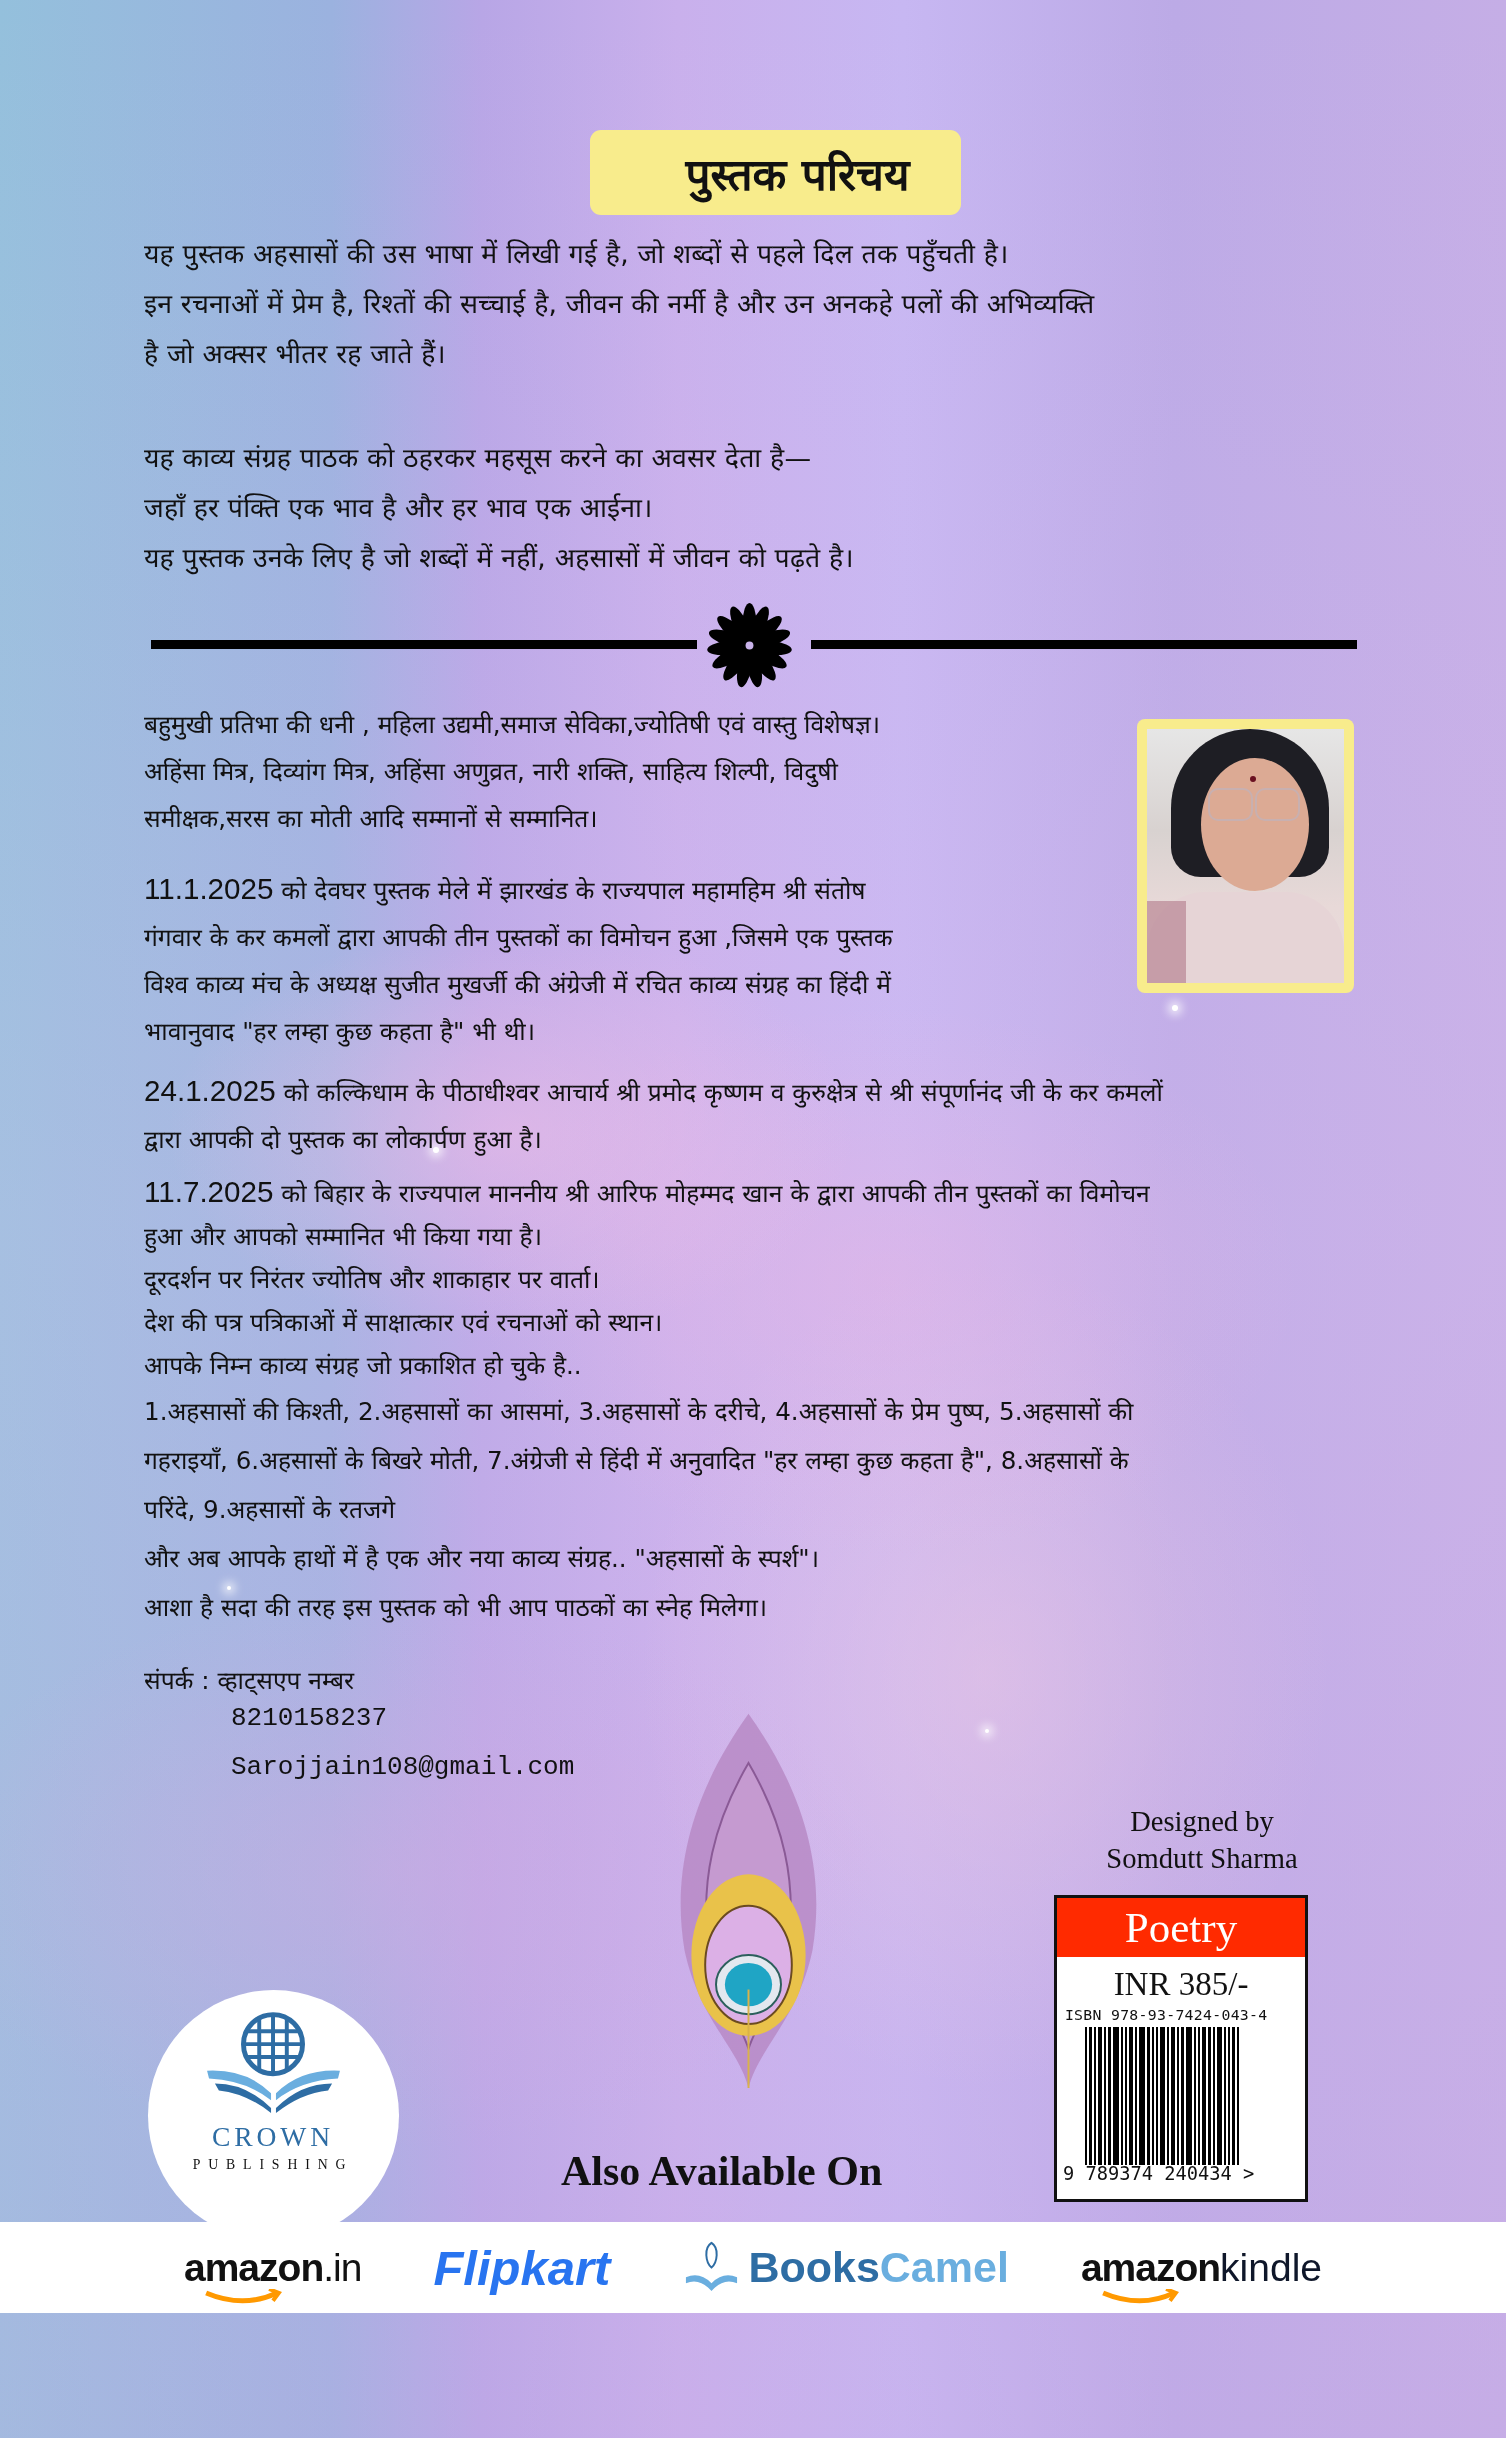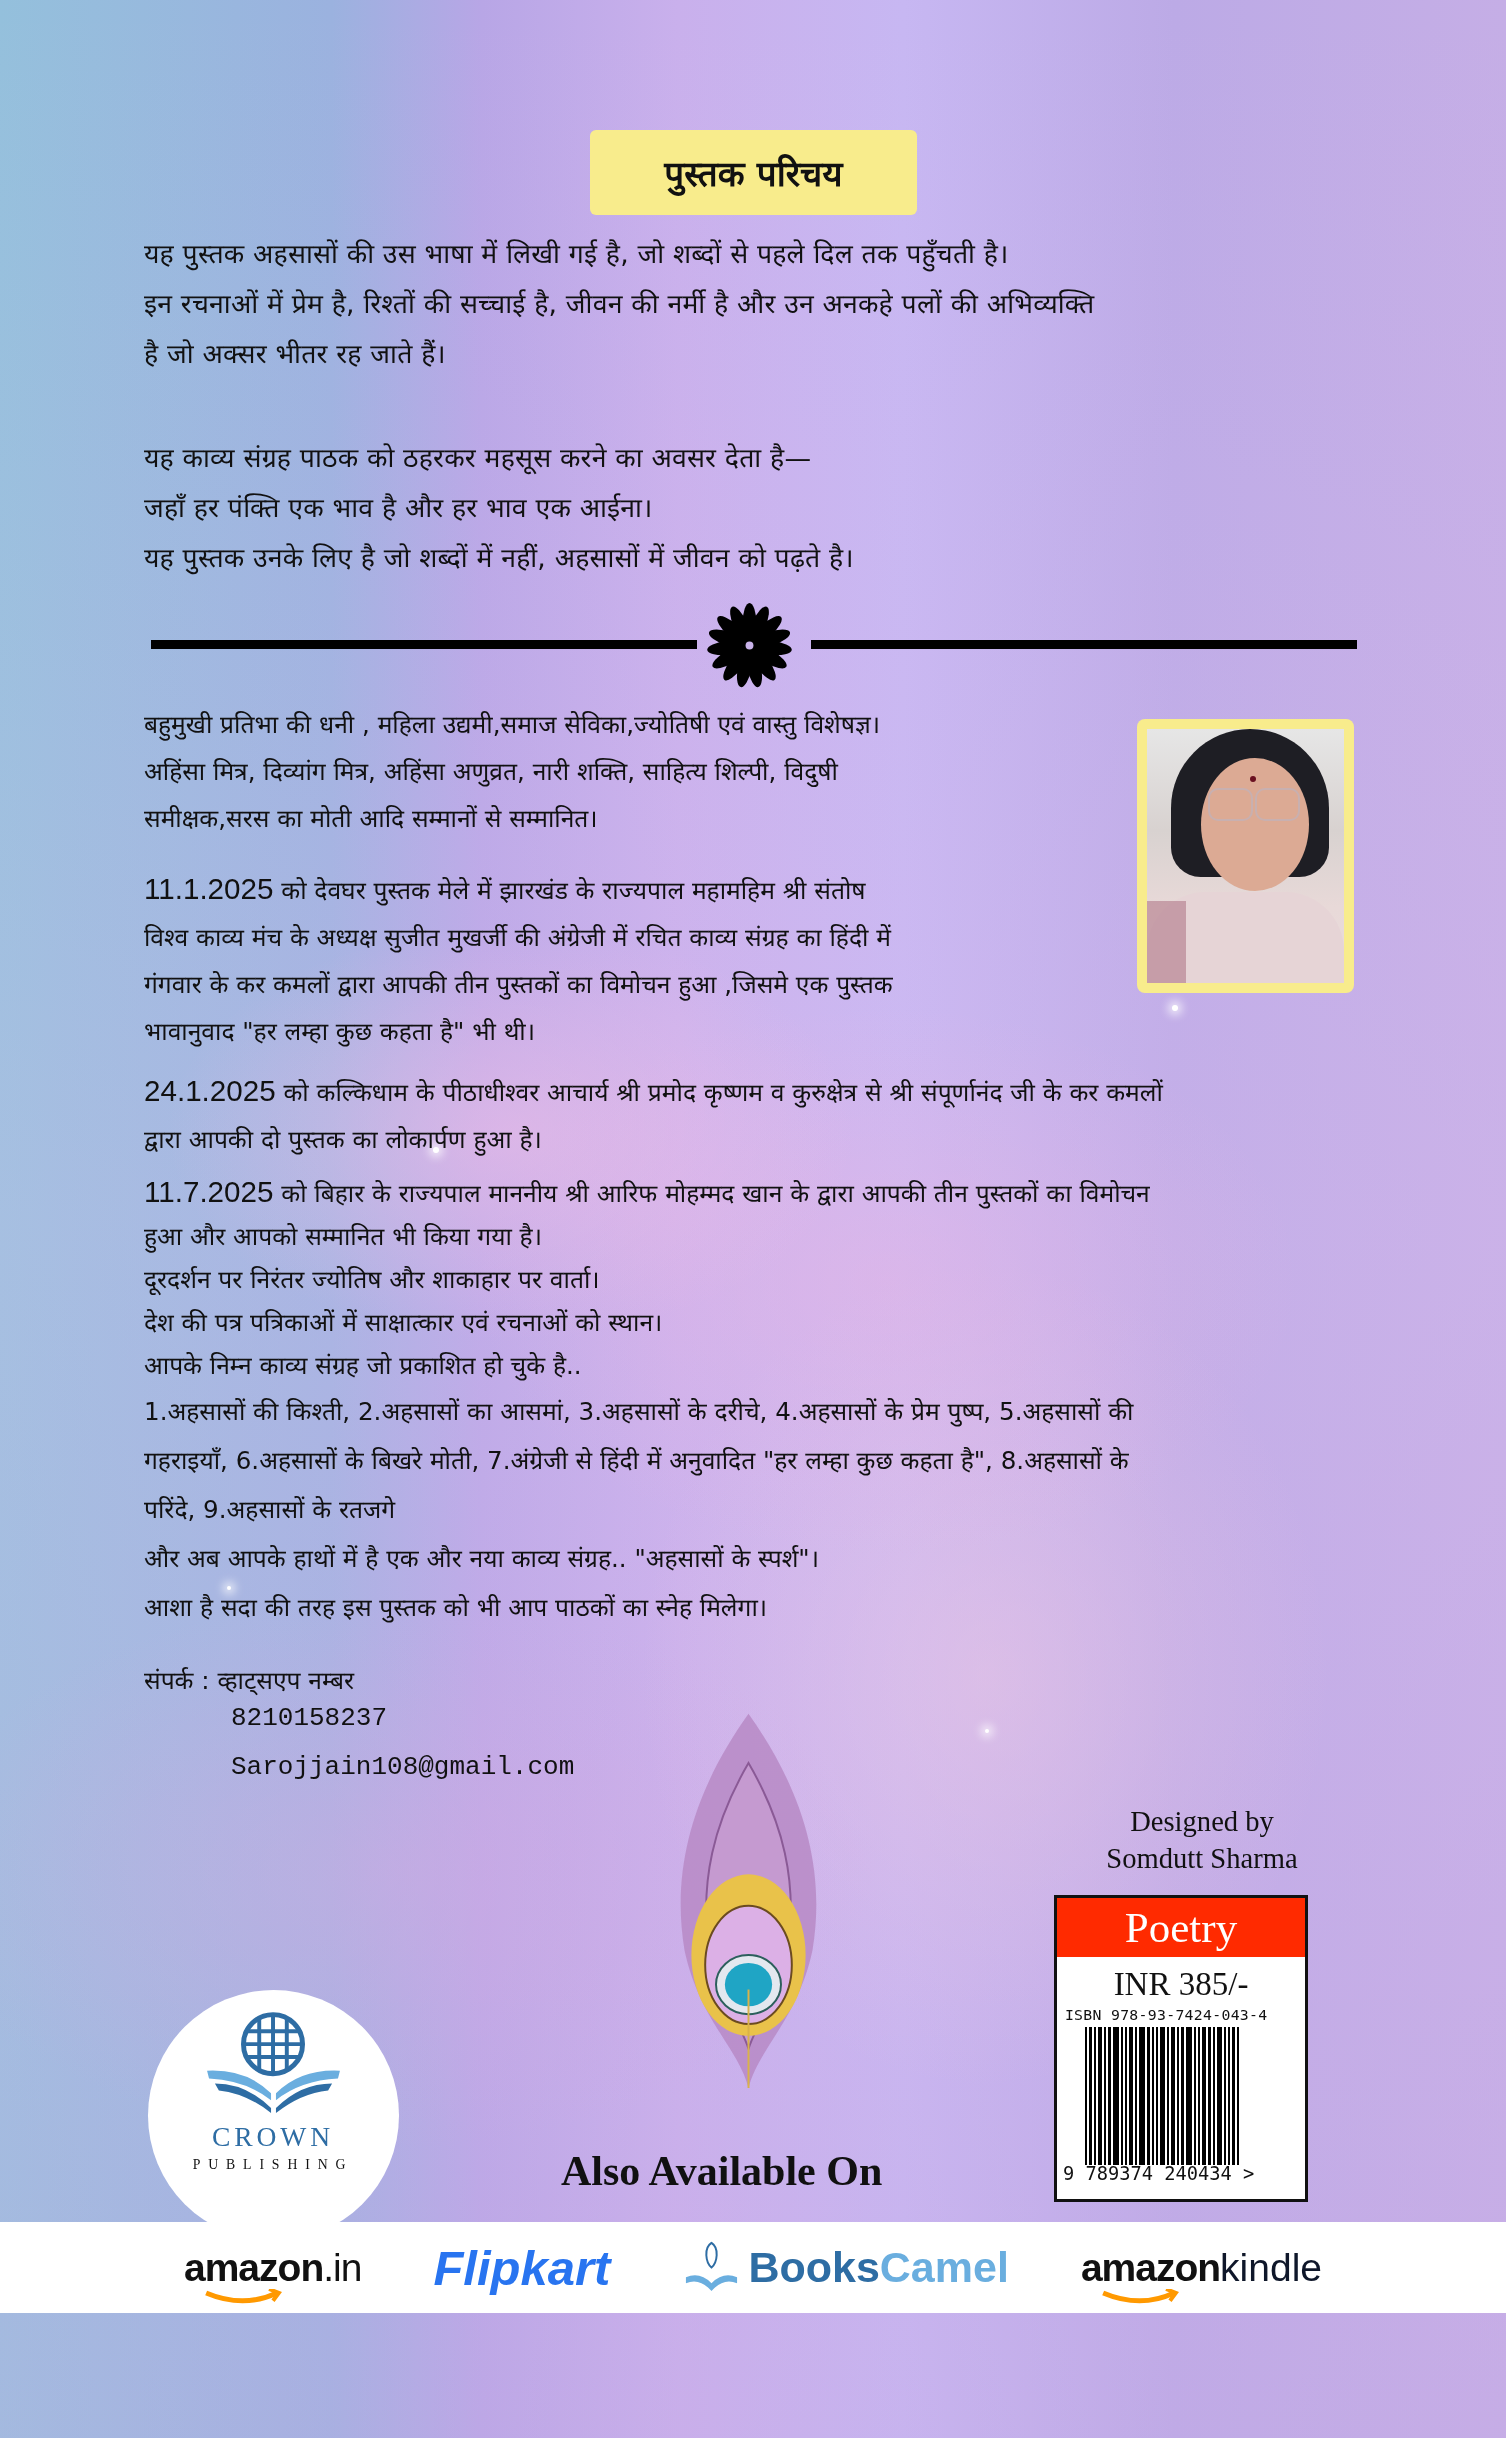--- a/index.html
+++ b/index.html
@@ -8,22 +8,22 @@
     background:linear-gradient(90deg,#94c0dc 0%,#9bb2df 22%,#b8a6e6 32%,#c9b0ec 45%,#c7b7f2 60%,#bcaae6 78%,#c5aee6 100%);}
   .bgwash{position:absolute;inset:0;
     background:
       radial-gradient(ellipse 493px 296px at 512px 1133px, rgba(240,190,230,0.55), transparent 70%),
       radial-gradient(ellipse 591px 394px at 887px 1281px, rgba(235,180,225,0.45), transparent 70%),
       radial-gradient(ellipse 493px 591px at 985px 1675px, rgba(238,200,225,0.5), transparent 70%),
       radial-gradient(ellipse 690px 394px at 394px 1872px, rgba(210,170,225,0.45), transparent 70%),
       linear-gradient(180deg, rgba(255,255,255,0) 0%, rgba(220,190,240,0.25) 50%, rgba(200,170,230,0.3) 100%);}
   .star{position:absolute;width:5.9px;height:5.9px;border-radius:50%;background:#fff;box-shadow:0 0 9.9px 3.9px rgba(255,255,255,0.8);}
   .abs{position:absolute;}
-  .title-box{left:590px;top:130px;width:327px;height:85px;background:#f8ec8c;border-radius:6px;
-    display:flex;align-items:center;justify-content:center;font-size:35px;font-weight:bold;}
+  .title-box{left:590px;top:130px;width:327px;height:85px;background:#f8ec8c;border-radius:11px;
+    display:flex;align-items:center;justify-content:center;font-size:44px;font-weight:bold;padding-left:44px;}
   .para{left:144px;font-size:26.6px;line-height:50px;letter-spacing:0.2px;}
   .para p{margin:0;white-space:nowrap;}
   .divider{top:640px;height:8.9px;background:#000;}
   .bio{left:144px;font-size:24.6px;line-height:47px;}
   .bio p{margin:0;white-space:nowrap;}
   .bio b{font-family:"Liberation Sans",sans-serif;font-weight:normal;font-size:29.6px;}
   .photo-frame{left:1137px;top:719px;width:217px;height:274px;background:#f8ec8c;border-radius:7.9px;padding:9.9px;box-sizing:border-box;}
   .photo{width:100%;height:100%;background:linear-gradient(180deg,#e6e6e6 0%,#d8d2d0 40%,#e8d9d8 70%,#e9dcdc 100%);position:relative;overflow:hidden;}
   .contact{left:144px;font-size:24.6px;}
   .contact .num{font-family:Liberation Mono, monospace;font-size:26px;}
@@ -98,22 +98,22 @@
   </div>
 </div>
 
 <div class="abs bio" style="top:701px">
   <p>बहुमुखी प्रतिभा की धनी , महिला उद्यमी,समाज सेविका,ज्योतिषी एवं वास्तु विशेषज्ञ।</p>
   <p>अहिंसा मित्र, दिव्यांग मित्र, अहिंसा अणुव्रत, नारी शक्ति, साहित्य शिल्पी, विदुषी</p>
   <p>समीक्षक,सरस का मोती आदि सम्मानों से सम्मानित।</p>
 </div>
 <div class="abs bio" style="top:865px">
   <p><b>11.1.2025</b><span> को देवघर पुस्तक मेले में झारखंड के राज्यपाल महामहिम श्री संतोष</span></p>
+  <p>गंगवार के कर कमलों द्वारा आपकी तीन पुस्तकों का विमोचन हुआ ,जिसमे एक पुस्तक</p>
   <p>विश्व काव्य मंच के अध्यक्ष सुजीत मुखर्जी की अंग्रेजी में रचित काव्य संग्रह का हिंदी में</p>
-  <p>गंगवार के कर कमलों द्वारा आपकी तीन पुस्तकों का विमोचन हुआ ,जिसमे एक पुस्तक</p>
   <p>भावानुवाद "हर लम्हा कुछ कहता है" भी थी।</p>
 </div>
 <div class="abs bio" style="top:1067px">
   <p><b>24.1.2025</b><span> को कल्किधाम के पीठाधीश्वर आचार्य श्री प्रमोद कृष्णम व कुरुक्षेत्र से श्री संपूर्णानंद जी के कर कमलों</span></p>
   <p>द्वारा आपकी दो पुस्तक का लोकार्पण हुआ है।</p>
 </div>
 <div class="abs bio" style="top:1170px;line-height:43px">
   <p><b>11.7.2025</b><span> को बिहार के  राज्यपाल माननीय श्री आरिफ मोहम्मद खान के द्वारा आपकी तीन पुस्तकों का विमोचन</span></p>
   <p>हुआ और आपको सम्मानित भी किया गया है।</p>
   <p>दूरदर्शन पर निरंतर ज्योतिष और शाकाहार पर वार्ता।</p>

